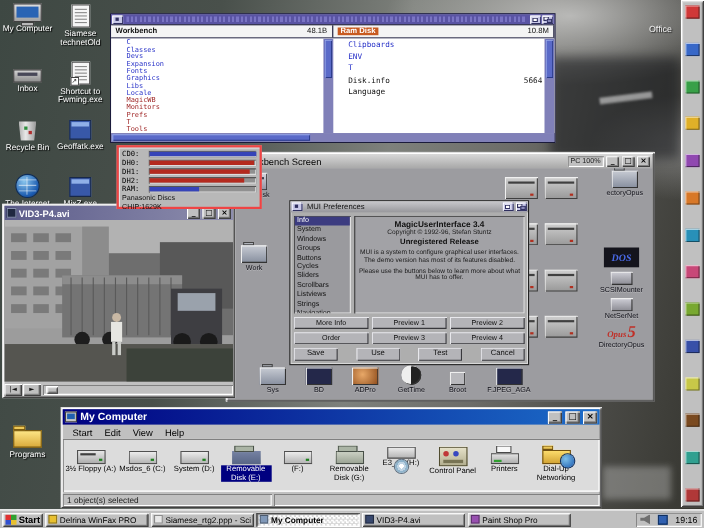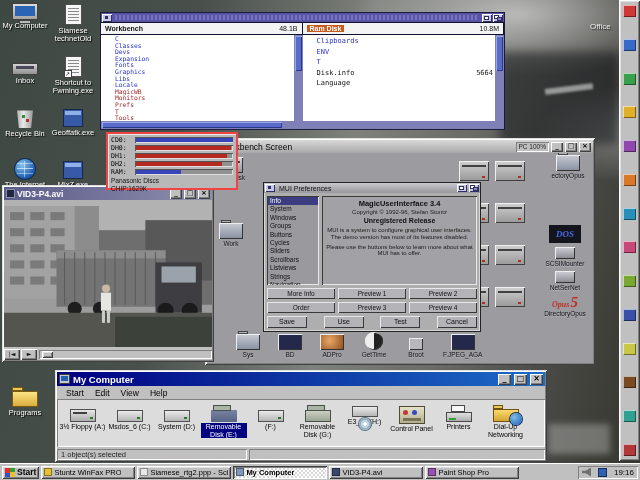--- a/index.html
+++ b/index.html
@@ -742,21 +742,21 @@
 
 <div id="taskbar">
   <button id="start" class="raised">
     <span class="winflag"></span>
     <span>Start</span>
   </button>
   <div id="tasks">
 
       <button class="task raised" style="--c: #e8c030;">
         <span class="task-ic"></span>
-        <span class="task-lbl">Stuntz WinFax PRO</span>
+        <span class="task-lbl">Delrina WinFax PRO</span>
       </button>
 
       <button class="task raised" style="--c: #e8e8e8;">
         <span class="task-ic"></span>
         <span class="task-lbl">Siamese_rtg2.ppp - Scif...</span>
       </button>
 
       <button class="task raised active" style="--c: #8098b8;">
         <span class="task-ic"></span>
         <span class="task-lbl">My Computer</span>

